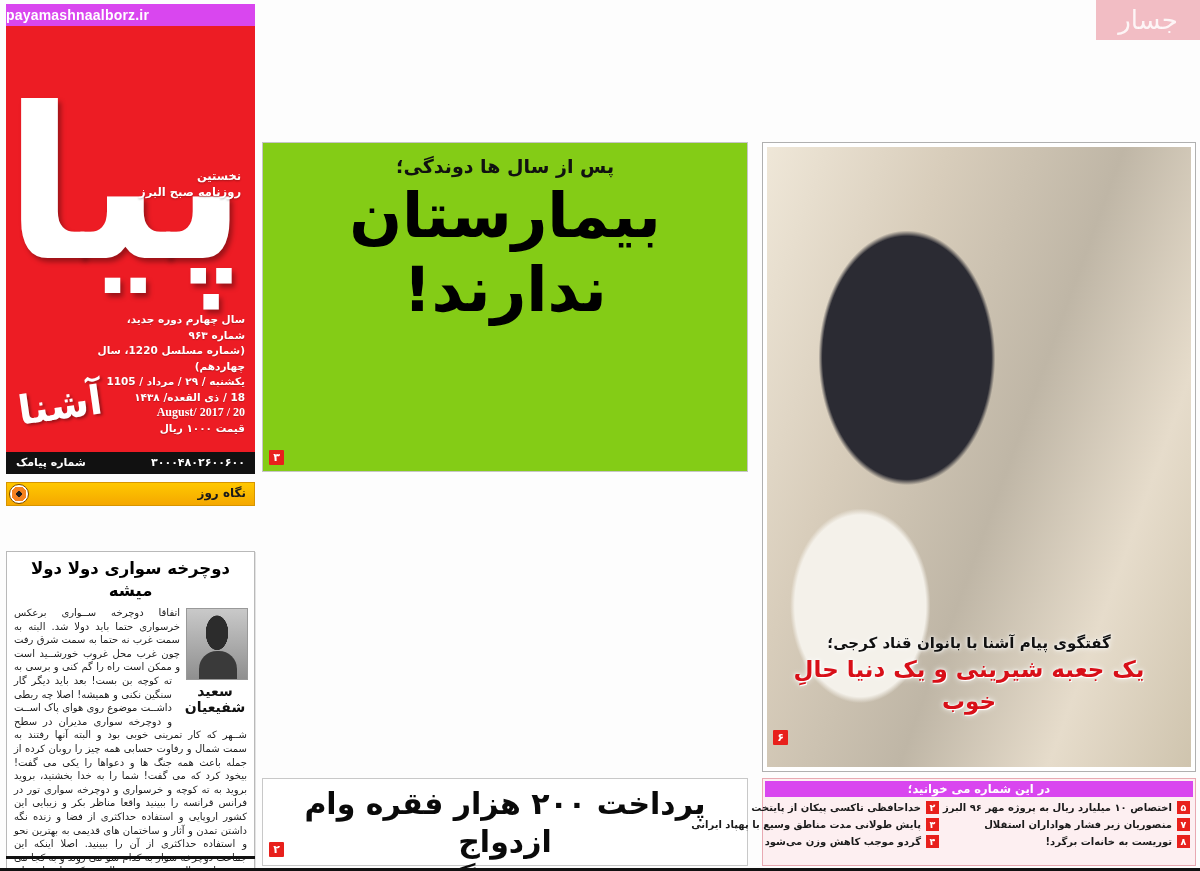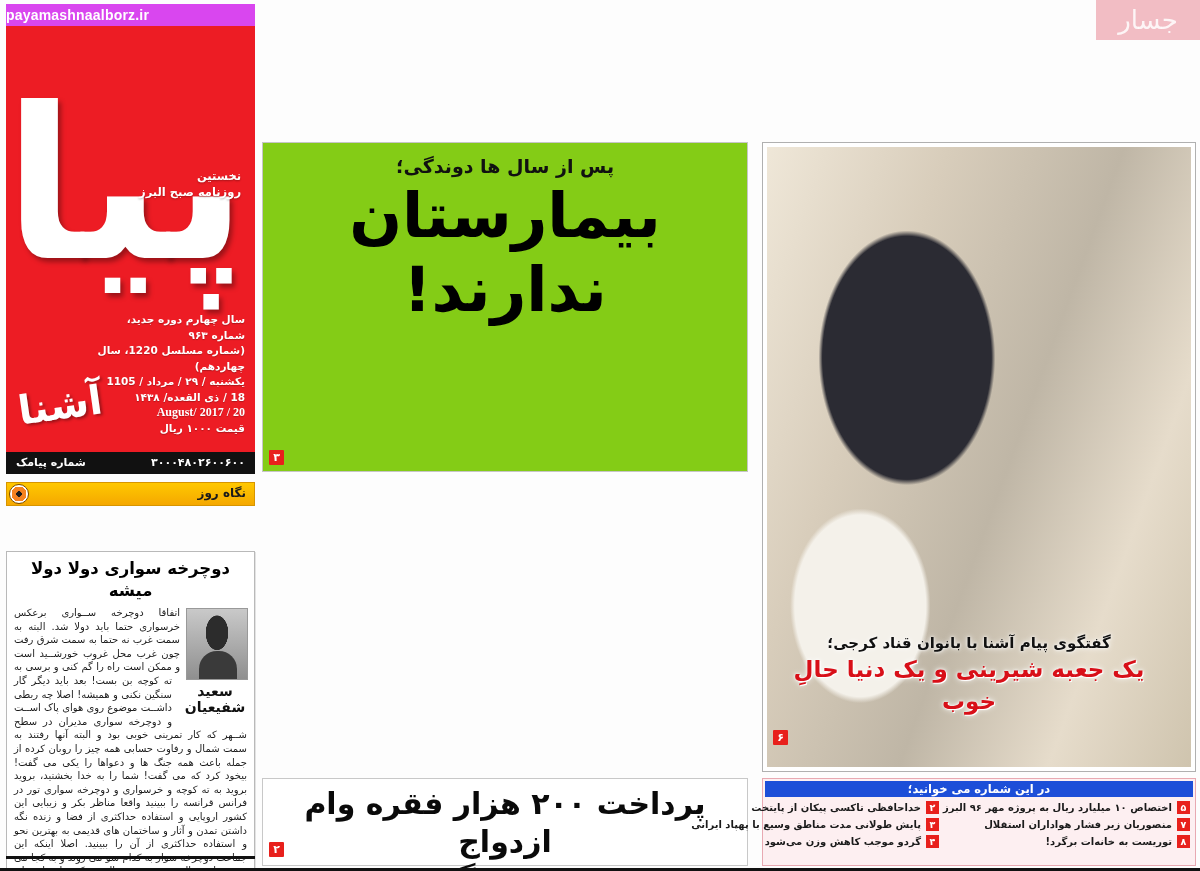--- a/index.html
+++ b/index.html
@@ -290,21 +290,21 @@
   }
 
   
   #index-box {
     left: 762px; top: 778px; width: 434px; height: 88px;
     background: #fdeff1;
     border: 1px solid #e8a9b2;
     position: absolute;
   }
   #index-title {
-    background: #1d4ed8;
+    background: #d946ef;
     color: #ffffff;
     font-size: 11.5px;
     font-weight: bold;
     text-align: center;
     height: 16px;
     line-height: 16px;
     margin: 2px 2px 4px 2px;
   }
   #index-cols {
     display: flex;

